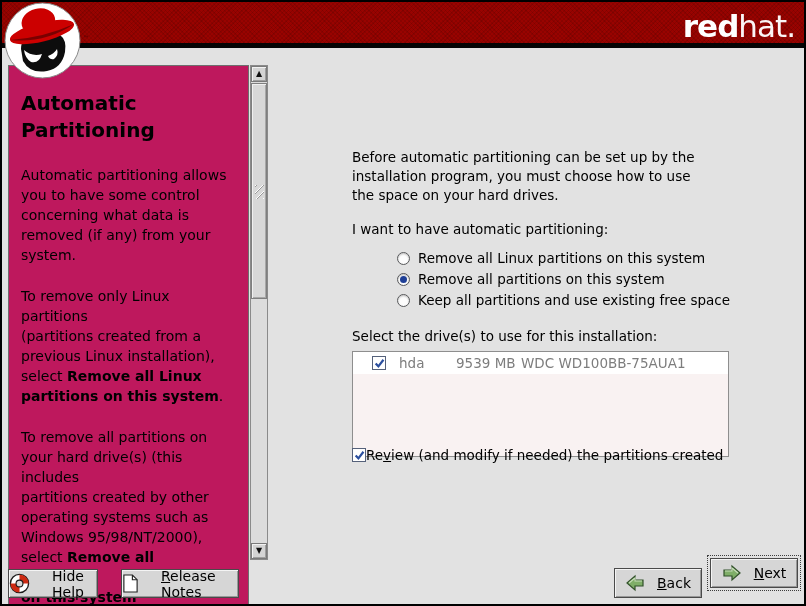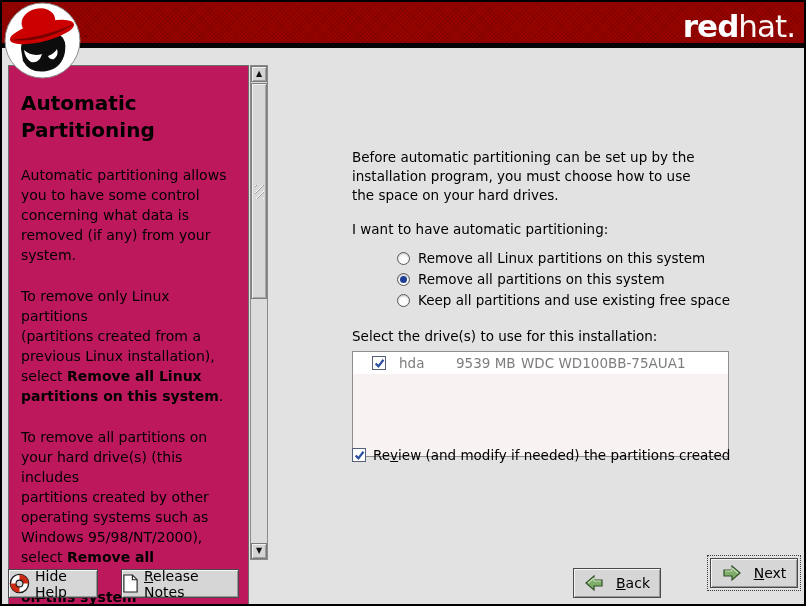--- a/index.html
+++ b/index.html
@@ -83,35 +83,35 @@
   .list-row { height:22px; background:#fff; display:flex; align-items:center; color:#7d7d7d; font-size:13.5px; }
   .cb {
     width:14px; height:14px; background:#fff; border:1px solid #55617a; flex:0 0 auto;
     display:flex; align-items:center; justify-content:center;
   }
   .cell-device { margin-left:13px; width:57px; }
   .cell-size   { width:65px; }
   .cell-model  { flex:1; }
   .row-cb { margin-left:19px; }
 
-  .review-row { position:absolute; left:350px; top:445px; display:flex; align-items:center; gap:7px; }
+  .review-row { position:absolute; left:350px; top:445px; display:flex; align-items:center; }
   .review-label { font-size:13.5px; color:#000; }
   .mn { text-decoration:underline; }
 
   
   .btn {
     position:absolute; height:29px;
     background:#d6d6d6; border:1px solid #4a4a4a;
     box-shadow: inset 1px 1px 0 #f4f4f4, inset -1px -1px 0 #989898;
-    display:flex; align-items:center; justify-content:center; gap:5px;
+    display:flex; align-items:center; justify-content:center; gap:22px;
     font-size:14px; color:#000; cursor:default;
   }
   .btn-hide-help { left:6px;  top:567px; width:90px; }
   .btn-release   { left:119px; top:567px; width:118px; }
-  .btn-back { left:571px; top:566px; width:88px; height:30px; gap:12px; }
+  .btn-back { left:612px; top:566px; width:88px; height:30px; gap:12px; }
   .btn-next { left:708px; top:556px; width:88px; height:30px; gap:12px; outline:1px dotted #3c3c3c; outline-offset:2px; }
   .btn svg { flex:0 0 auto; }
 </style>
 </head>
 <body>
 
 <div class="window">
 
   <div class="banner"></div>
 

